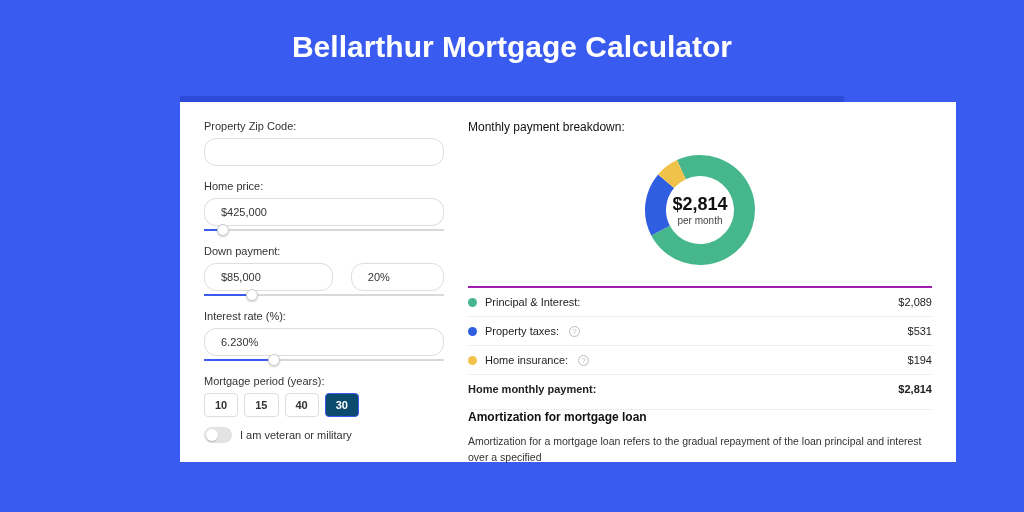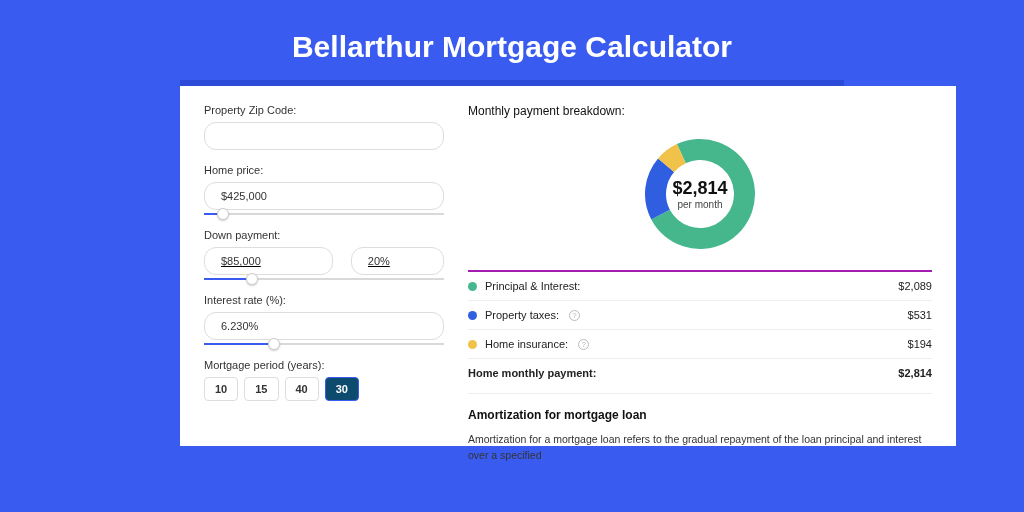--- a/index.html
+++ b/index.html
@@ -8,21 +8,21 @@
     background: #3a5bf0;
     width: 1024px;
     height: 512px;
     overflow: hidden;
   }
   .page-title {
     text-align: center;
     color: #fff;
     font-size: 30px;
     font-weight: 700;
-    padding: 30px 0 16px;
+    padding: 30px 0 32px;
   }
   .shadow-box {
     background: #2c4bd8;
     margin: 0 auto;
     width: 664px;
     height: 360px;
     position: relative;
   }
   .card {
     position: absolute;
@@ -62,21 +62,21 @@
   .slider-fill {
     position: absolute; left:0; top:0; height:2px; background:#3a5bf0;
   }
   .slider-thumb {
     position: absolute; top: -5px;
     width: 12px; height: 12px; border-radius: 50%;
     background: #fff; border: 1px solid #ccc;
     box-shadow: 0 1px 2px rgba(0,0,0,0.2);
     transform: translateX(-50%);
   }
-  .dp-row { display:flex; gap:18px;text-decoration:underline; }
+  .dp-row { display:flex; gap:18px; }
   .dp-row .text-input:first-child { flex: 1.6; }
   .dp-row .text-input:last-child { flex: 1; }
   .period-row { display:flex; gap:6px; margin-top:4px;}
   .period-btn {
     border:1px solid #ddd; background:#fff; color:#333;
     font-size:11px; font-weight:600; padding:5px 10px; border-radius:4px;
     cursor:pointer;
   }
   .period-btn.active { background:#0c4a6e; color:#fff; border-color:#3a5bf0;}
   .toggle-row { display:flex; align-items:center; gap:8px; margin-top:10px;}
@@ -108,21 +108,21 @@
   .legend-dot { width:9px; height:9px; border-radius:50%; display:inline-block;}
   .help-icon {
     width:11px; height:11px; border-radius:50%; border:1px solid #bbb;
     display:inline-flex; align-items:center; justify-content:center;
     font-size:8px; color:#bbb; margin-left:2px;
   }
   .breakdown-row.total { font-weight:700; }
   .breakdown-row.total .breakdown-left { gap:0; }
   .amort-header {
     font-size:12px; font-weight:700; color:#111;
-    border-top:1px solid #eee; padding-top:14px; margin-top:6px;
+    border-top:1px solid #eee; margin-top:6px;
   }
   .amort-body { font-size:10.5px; color:#333; line-height:1.5; padding-top:10px;}
 </style>
 </head>
 <body>
 
 <h1 class="page-title">Bellarthur Mortgage Calculator</h1>
 
 <div class="shadow-box">
   <div class="card">
@@ -167,20 +167,24 @@
       <div class="field-block" style="margin-bottom:0;">
         <div class="field-label">Mortgage period (years):</div>
         <div class="period-row" id="period-row">
             <button class="period-btn">10</button>
             <button class="period-btn">15</button>
             <button class="period-btn">40</button>
             <button class="period-btn active">30</button>
           </div>
       </div>
 
+      <div class="toggle-row">
+        <div class="toggle"></div>
+        <span class="toggle-label">I am veteran or military</span>
+      </div>
 
     </div>
 
     <div class="right-col">
       <div class="section-header">Monthly payment breakdown:</div>
 
       <div class="donut-wrap">
         <div class="donut">
           <svg width="120" height="120" viewBox="0 0 120 120" id="donut-svg">
               <path d="M 36.91378626859997 10.079796319044164 A 55 55 0 1 1 11.245155248717055 85.4551588735623 L 29.86064142647963 75.73591639456579 A 34 34 0 1 0 45.72852242058907 29.140237724500025 Z" fill="#46b78d"></path>

